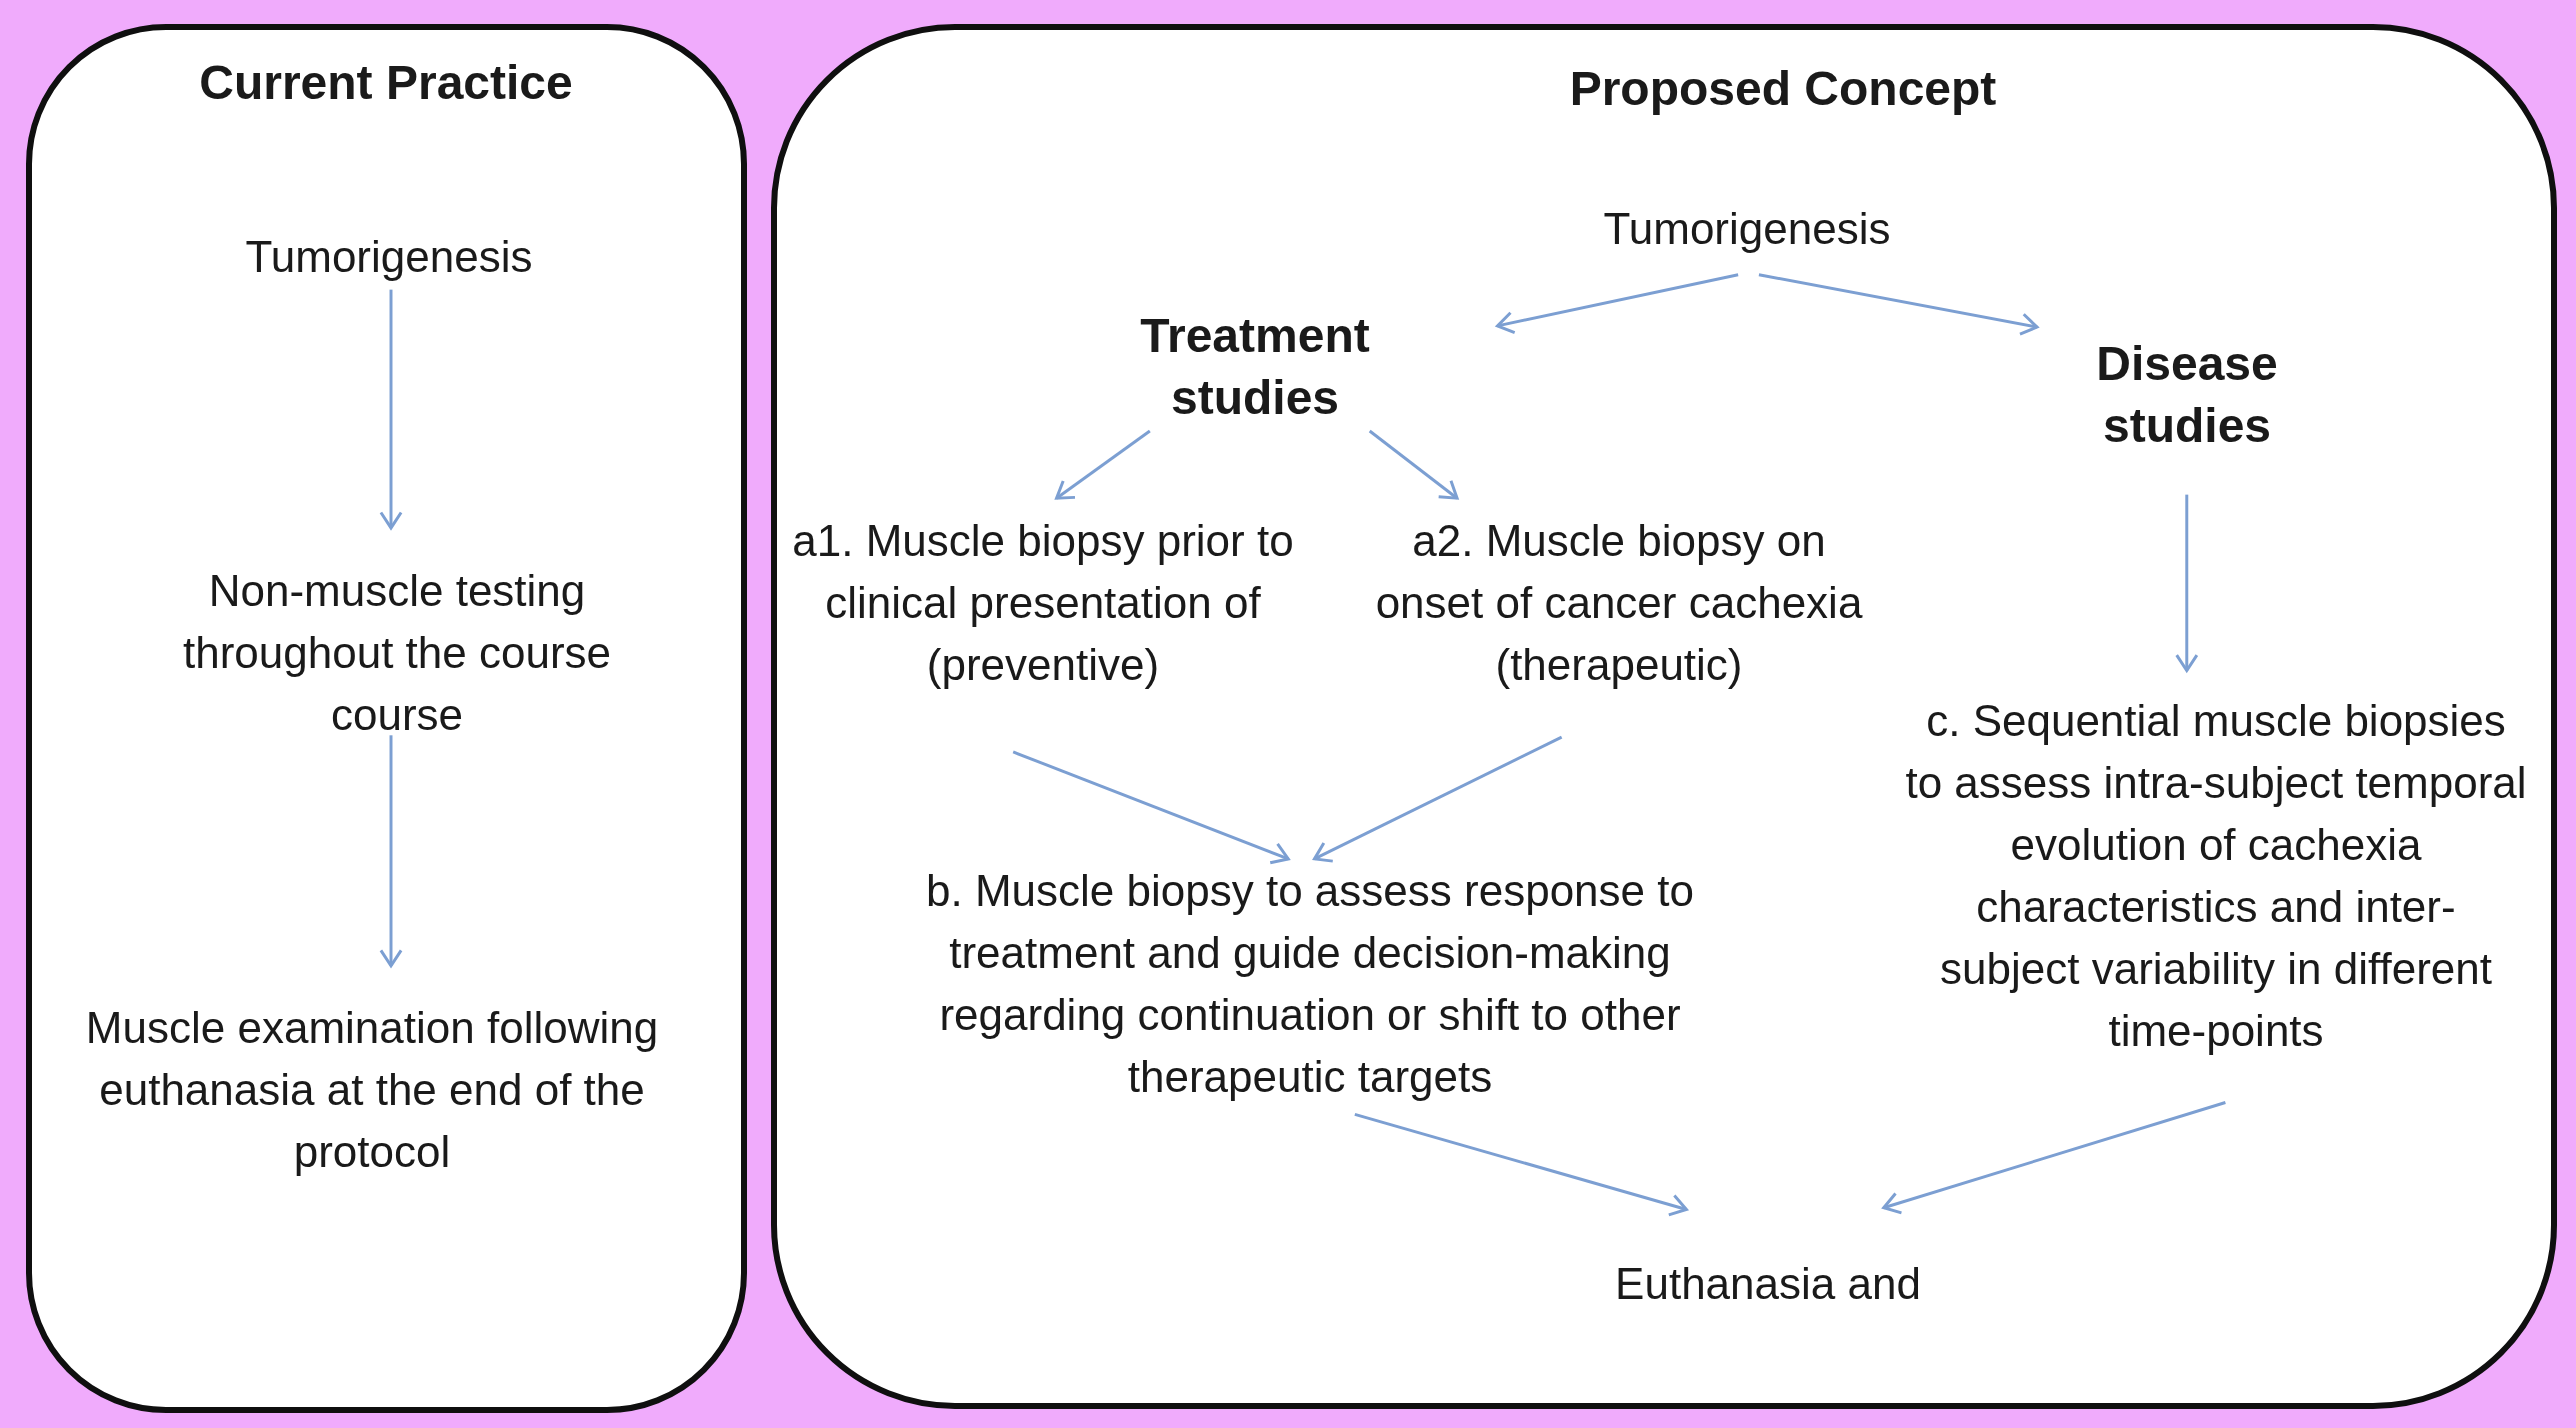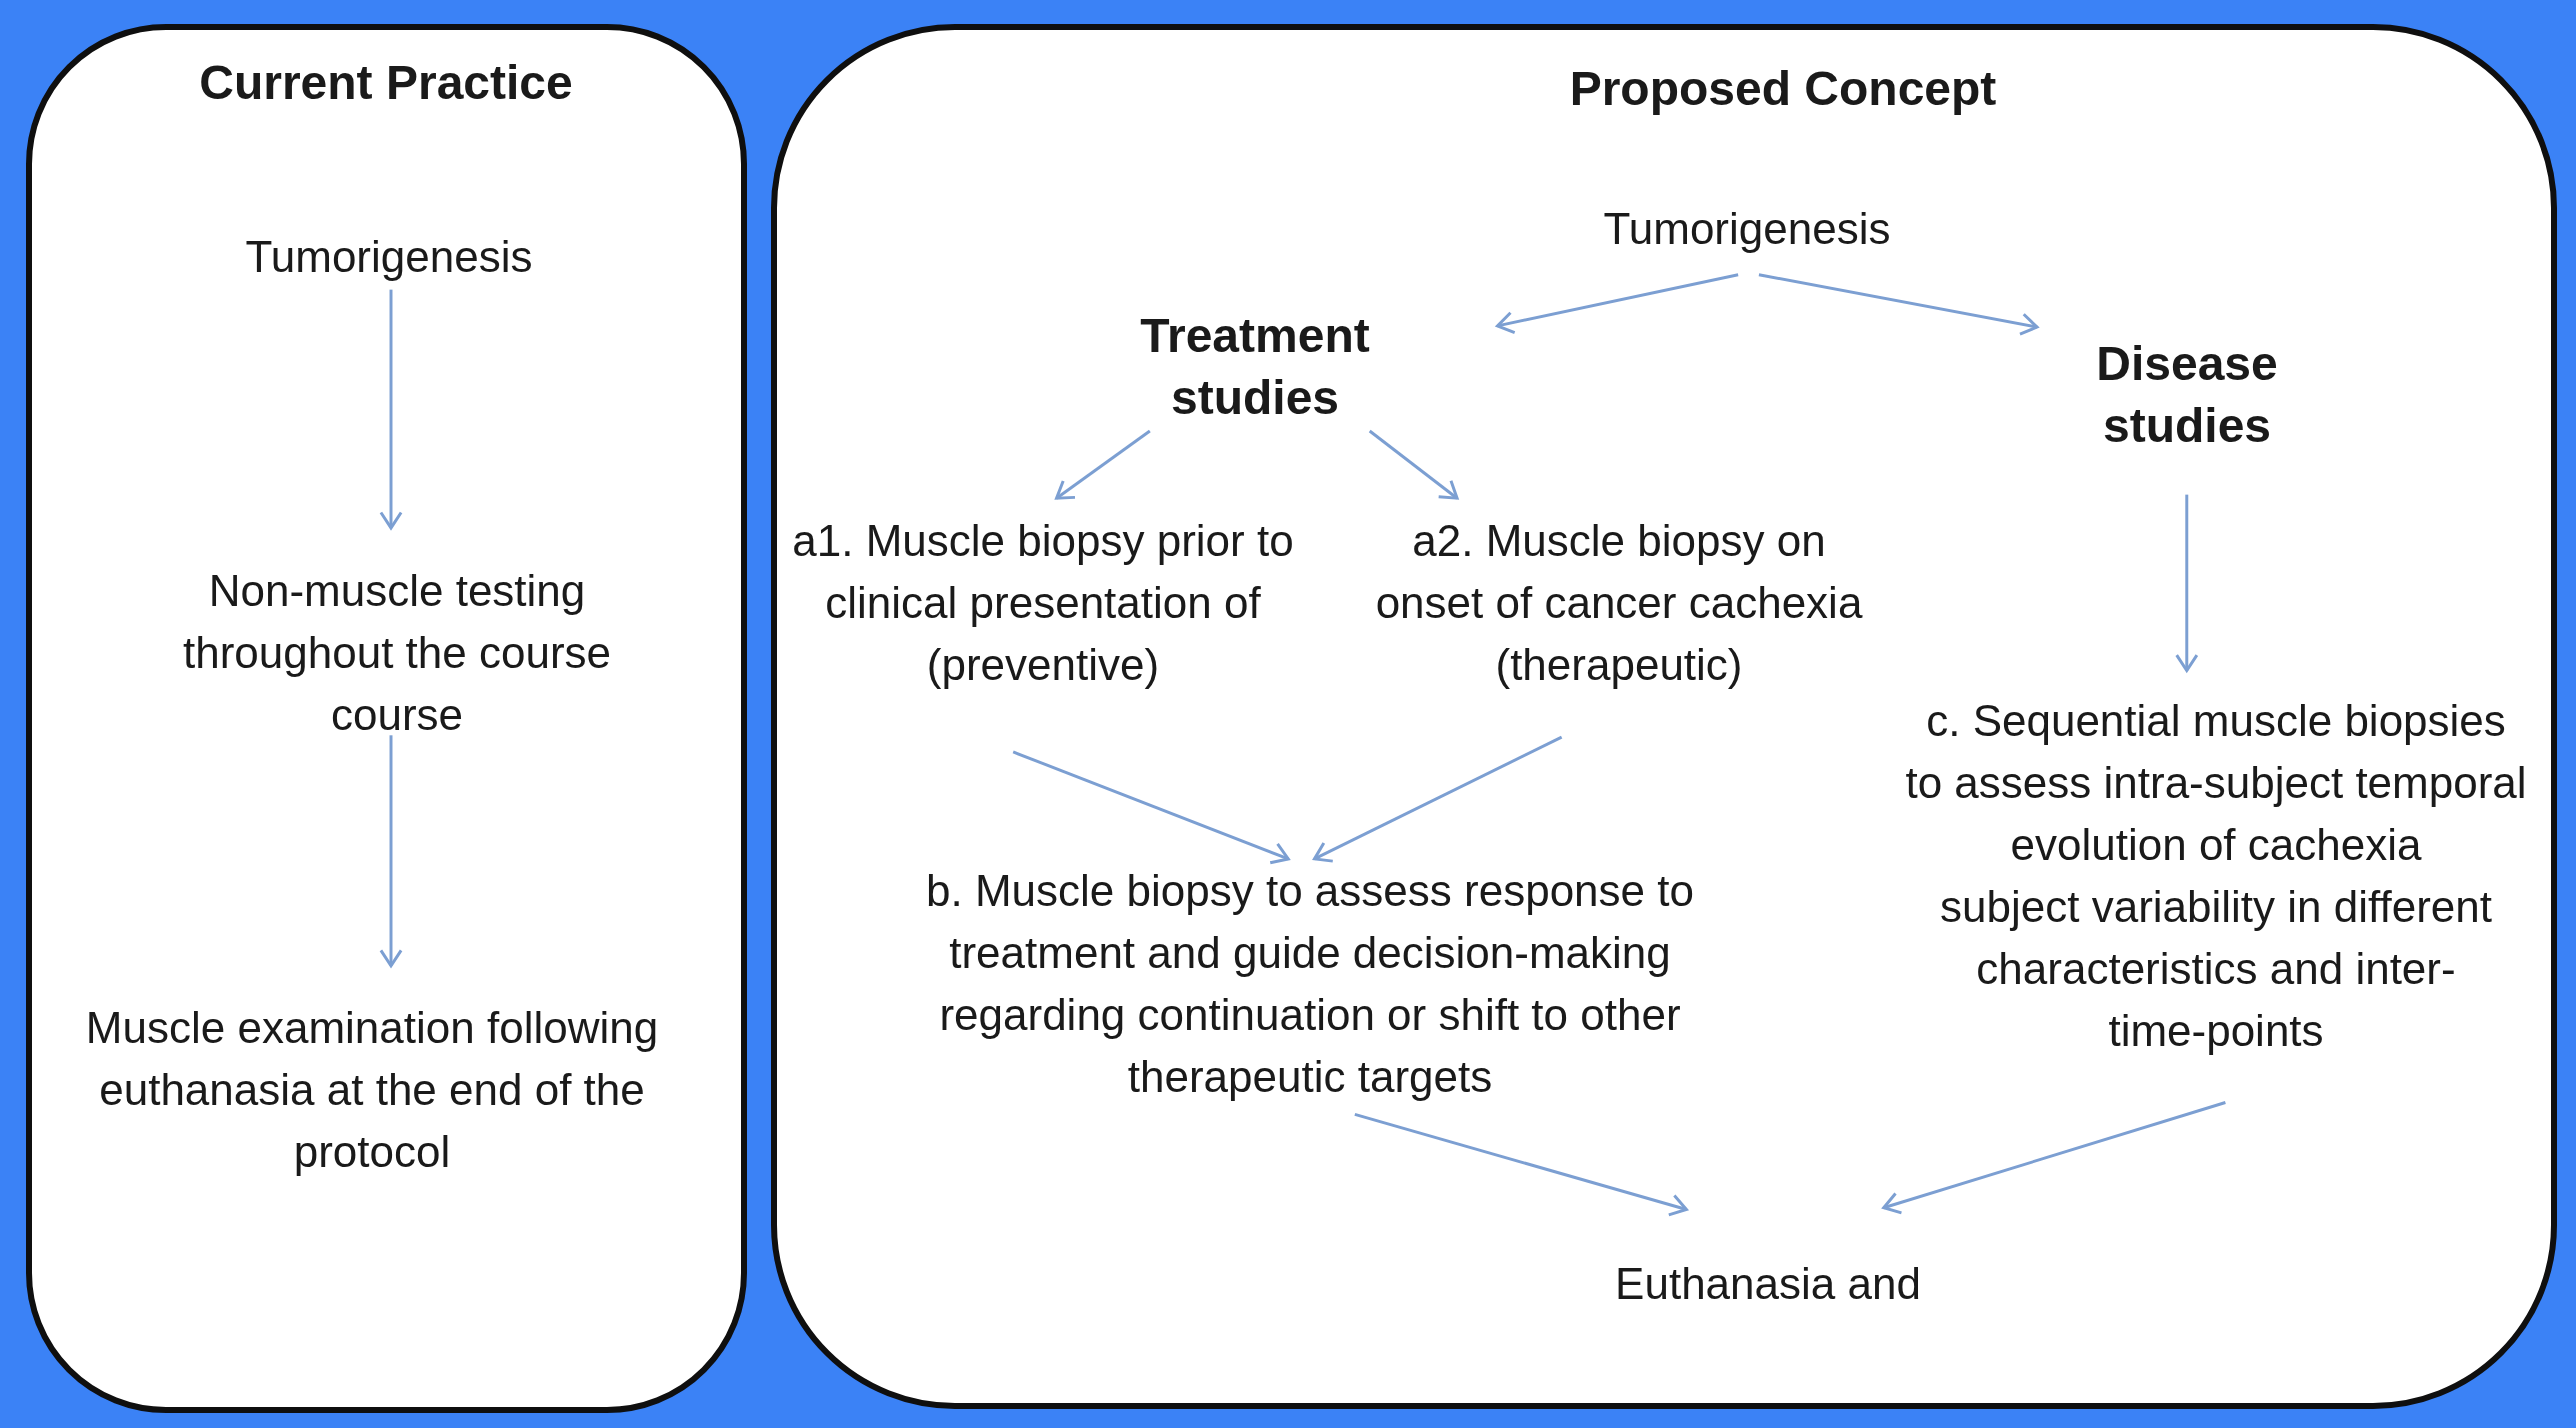--- a/index.html
+++ b/index.html
@@ -4,21 +4,21 @@
 <style>
   html, body {
     margin: 0;
     padding: 0;
     background: #ffffff;
   }
   #canvas {
     position: relative;
     width: 2576px;
     height: 1429px;
-    background: #3b82f6;
+    background: #f0abfc;
     font-family: "Liberation Sans", "DejaVu Sans", sans-serif;
     color: #1a1a1a;
     overflow: hidden;
   }
   .panel {
     position: absolute;
     background: #ffffff;
     border: 6px solid #0f0f0f;
     box-sizing: border-box;
   }
@@ -138,22 +138,22 @@
     </div>
   <div class="node" id="rp-a2">
       <div><b>a2. </b>Muscle biopsy on</div>
       <div>onset of cancer cachexia</div>
       <div>(therapeutic)</div>
     </div>
   <div class="node" id="rp-c">
       <div><b>c. </b>Sequential muscle biopsies</div>
       <div>to assess intra-subject temporal</div>
       <div>evolution of cachexia</div>
+      <div>characteristics and inter-</div>
       <div>subject variability in different</div>
-      <div>characteristics and inter-</div>
       <div>time-points</div>
     </div>
   <div class="node" id="rp-b">
       <div><b>b. </b>Muscle biopsy to assess response to</div>
       <div>treatment and guide decision-making</div>
       <div>regarding continuation or shift to other</div>
       <div>therapeutic targets</div>
     </div>
   <div class="node" id="rp-euthanasia">
       <div>Euthanasia and</div>

